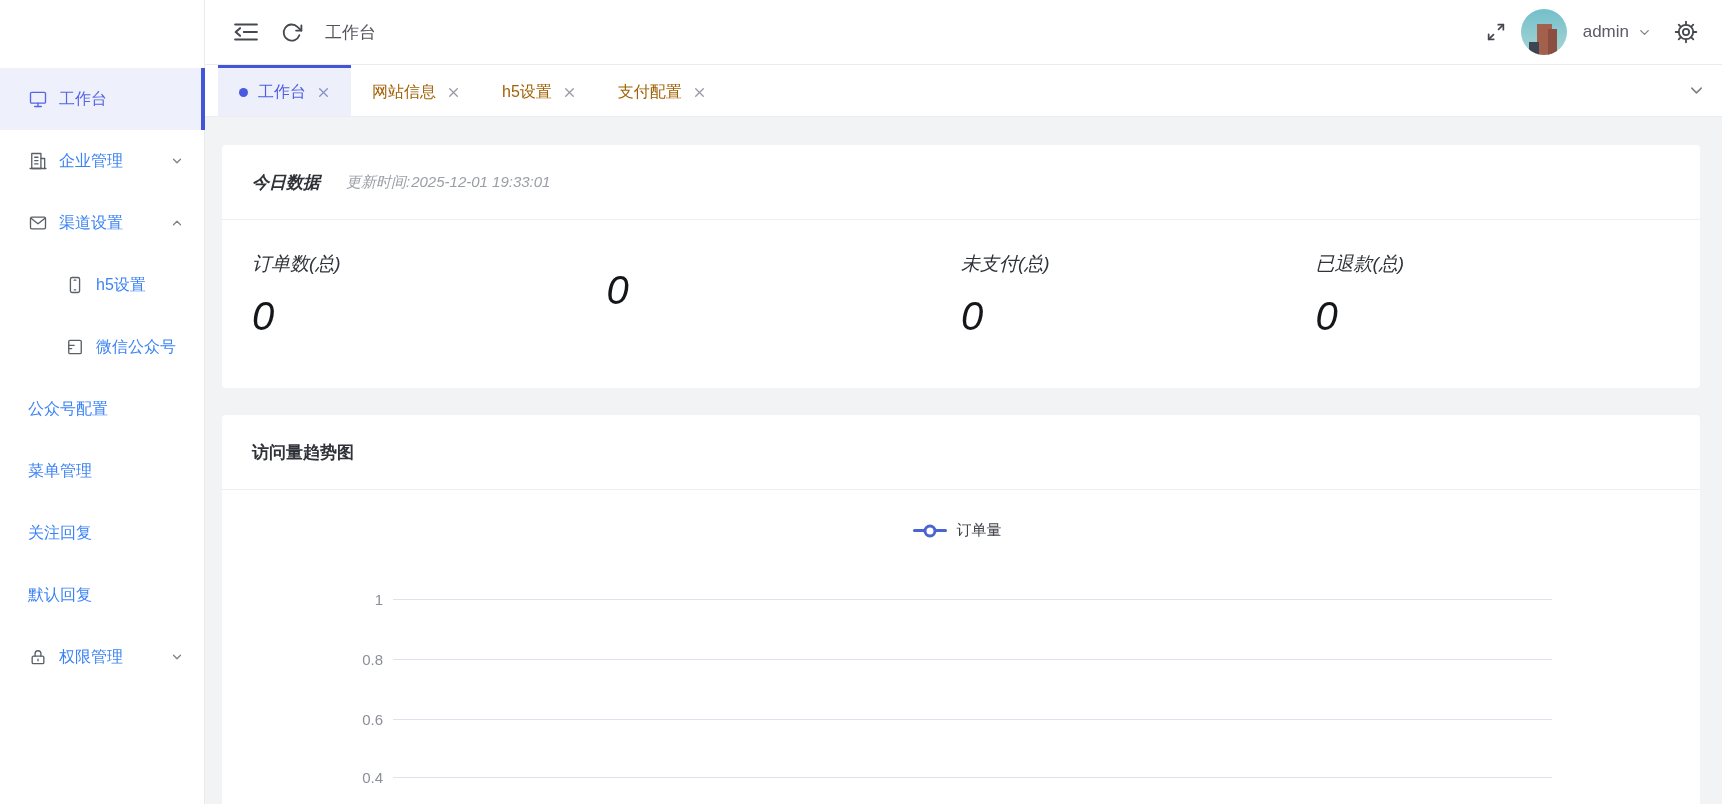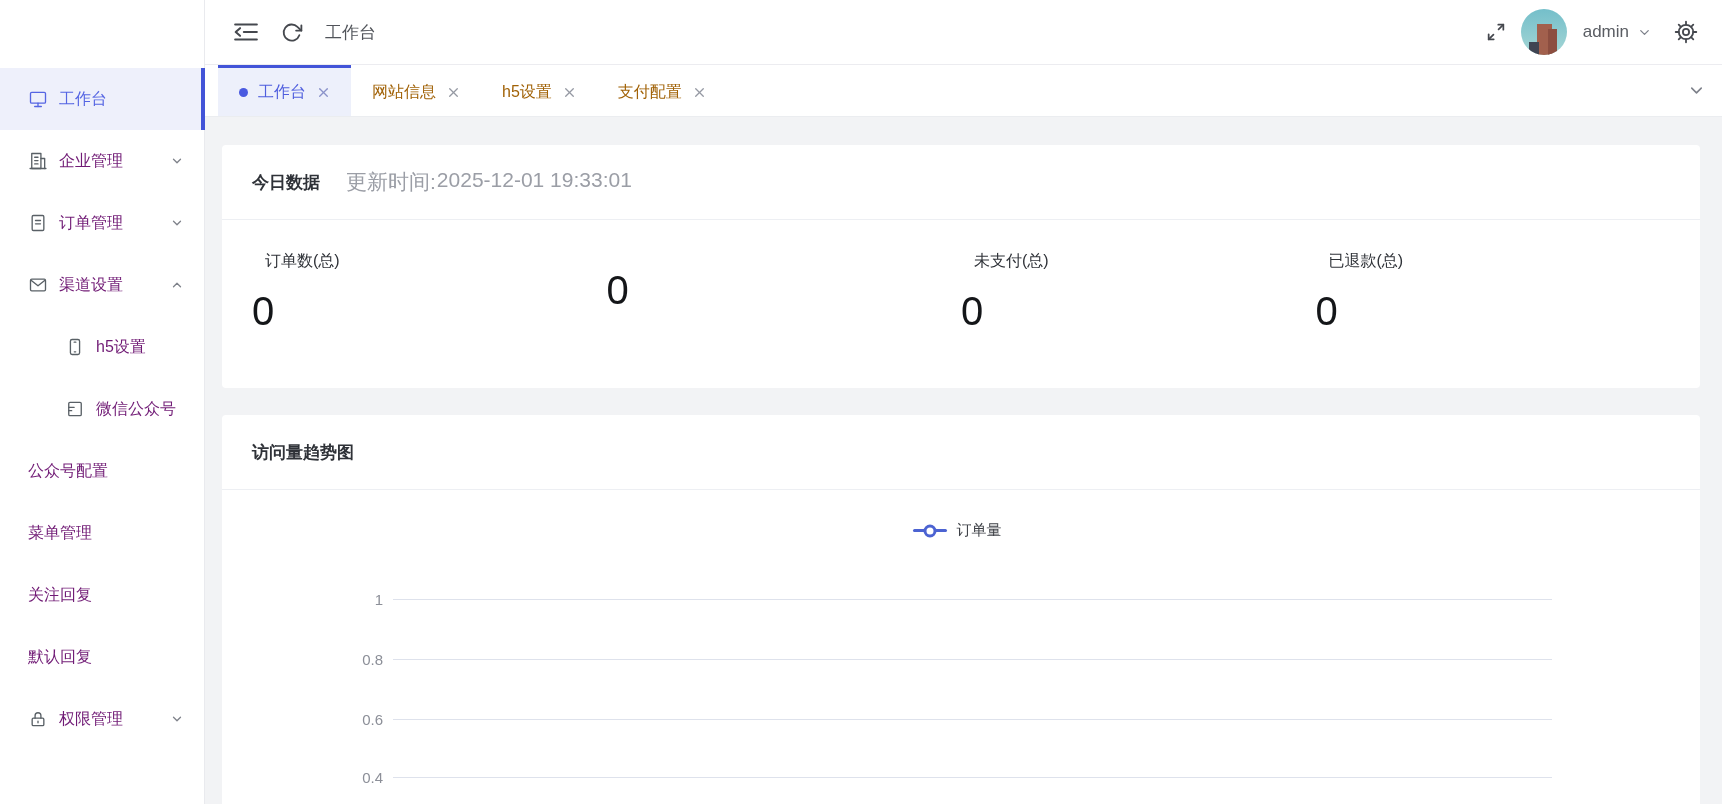--- a/index.html
+++ b/index.html
@@ -4,21 +4,21 @@
 <style>
   * { margin:0; padding:0; box-sizing:border-box; }
   html,body { width:1722px; height:804px; overflow:hidden;
     font-family:"Liberation Sans","DejaVu Sans",sans-serif; background:#f2f3f5; }
 
   
   .sidebar { position:absolute; left:0; top:0; width:205px; height:804px;
     background:#fff; border-right:1px solid #e9eaee; z-index:5; }
   .side-menu { position:absolute; top:68px; left:0; right:0; }
   .side-item { height:62px; display:flex; align-items:center; padding-left:28px;
-    color:#701a75; font-size:16px; cursor:pointer; position:relative; white-space:nowrap; }
+    color:#3b82f6; font-size:16px; cursor:pointer; position:relative; white-space:nowrap; }
   .side-item .mi { width:20px; height:20px; margin-right:11px; color:#596066; flex:none; }
   .side-item.lvl2 { padding-left:65px; }
   .side-item.lvl3 { }
   .side-item.active { background:#eef0fb; color:#5565e3; }
   .side-item.active .mi { color:#5565e3; }
   .side-item.active::after { content:""; position:absolute; right:-1px; top:0; bottom:0;
     width:4px; background:#4254d8; }
   .side-item .arrow { position:absolute; right:20px; width:14px; height:14px; color:#7e828a; }
 
   
@@ -49,30 +49,30 @@
   .tab .dot { width:9px; height:9px; border-radius:50%; background:#4a5ae0; margin-right:10px; }
   .tab .tlabel { margin-right:11px; }
   .tab .close { width:13px; height:13px; color:#9599a3; display:flex; }
   .tab.active .close { color:#8a92c9; }
   .tabbar-caret { position:absolute; right:16px; top:16px; color:#7d818a; cursor:pointer; }
 
   
   .content { position:absolute; left:205px; top:117px; right:0; bottom:0;
     background:#f2f3f5; overflow:hidden; }
   .card { position:absolute; left:17px; width:1478px; background:#fff; border-radius:4px; }
-  .card-today { top:28px; height:243px; }
+  .card-today { top:28px; height:243px;font-style:italic; }
   .card-trend { top:298px; height:560px; }
   .card-head { height:75px; display:flex; align-items:center; padding:0 30px;
     border-bottom:1px solid #edeff3; }
   .card-title { font-size:17px; font-weight:600; color:#2f3238; }
-  .update-wrap { margin-left:26px; font-size:21px; color:#9b9ea6; display:flex; }
+  .update-wrap { margin-left:26px; font-size:15px; color:#9b9ea6; display:flex; }
   .update-time { margin-left:1px; }
   .stats { display:flex; padding:31px 30px 0; }
   .stat { width:25%; }
-  .stat-label { font-size:16px; color:#2f3238;margin-left:13px; }
+  .stat-label { font-size:19px; color:#2f3238; }
   .stat-value { margin-top:17px; font-size:40px; color:#141619; line-height:1.1; }
 
   
   .chart-area { position:absolute; left:0; right:0; top:75px; bottom:0; }
   .legend { position:absolute; top:31px; left:0; right:8px; display:flex;
     justify-content:center; align-items:center; cursor:pointer; }
   .lmark { width:34px; height:3px; background:#4c63d2; border-radius:2px; position:relative; }
   .lmark::after { content:""; position:absolute; width:7px; height:7px; background:#fff;
     border:3px solid #4c63d2; border-radius:50%; left:50%; top:50%; transform:translate(-50%,-50%); }
   .ltext { margin-left:10px; font-size:15px; color:#3c3f45; }
@@ -114,35 +114,20 @@
           </svg>
       </span>
       <span>企业管理</span>
       <span class="arrow">
         <svg viewBox="0 0 24 24" width="14" height="14" fill="none" stroke="currentColor" stroke-width="2.2" stroke-linecap="round" stroke-linejoin="round">
             <polyline points="6 9 12 15 18 9"></polyline>
           </svg>
       </span>
     </div>
 
-    <div class="side-item">
-      <span class="mi">
-        <svg viewBox="0 0 24 24" width="20" height="20" fill="none" stroke="currentColor" stroke-width="1.6" stroke-linecap="round" stroke-linejoin="round">
-            <rect x="5" y="3" width="14" height="18" rx="1.5"></rect>
-            <line x1="9" y1="9" x2="15" y2="9"></line>
-            <line x1="9" y1="13" x2="15" y2="13"></line>
-          </svg>
-      </span>
-      <span>订单管理</span>
-      <span class="arrow">
-        <svg viewBox="0 0 24 24" width="14" height="14" fill="none" stroke="currentColor" stroke-width="2.2" stroke-linecap="round" stroke-linejoin="round">
-            <polyline points="6 9 12 15 18 9"></polyline>
-          </svg>
-      </span>
-    </div>
 
     <div class="side-item">
       <span class="mi">
         <svg viewBox="0 0 24 24" width="20" height="20" fill="none" stroke="currentColor" stroke-width="1.6" stroke-linecap="round" stroke-linejoin="round">
             <rect x="3" y="5" width="18" height="14" rx="1.5"></rect>
             <polyline points="4 6.5 12 13 20 6.5"></polyline>
           </svg>
       </span>
       <span>渠道设置</span>
       <span class="arrow">

